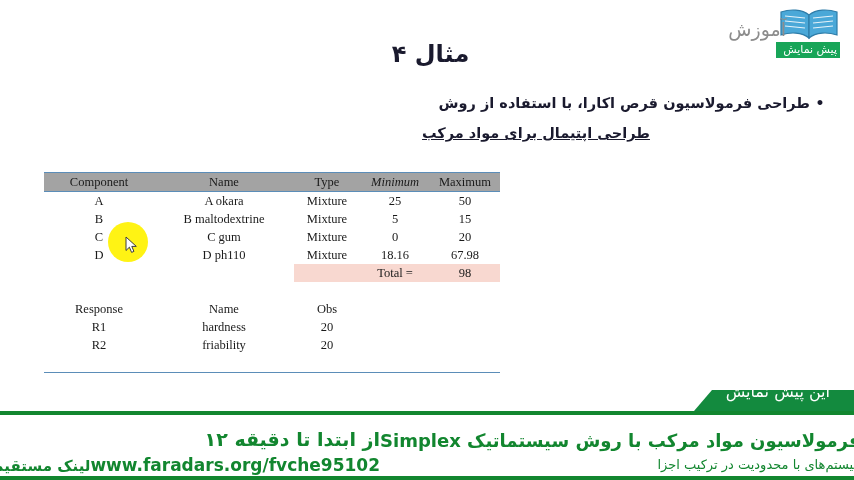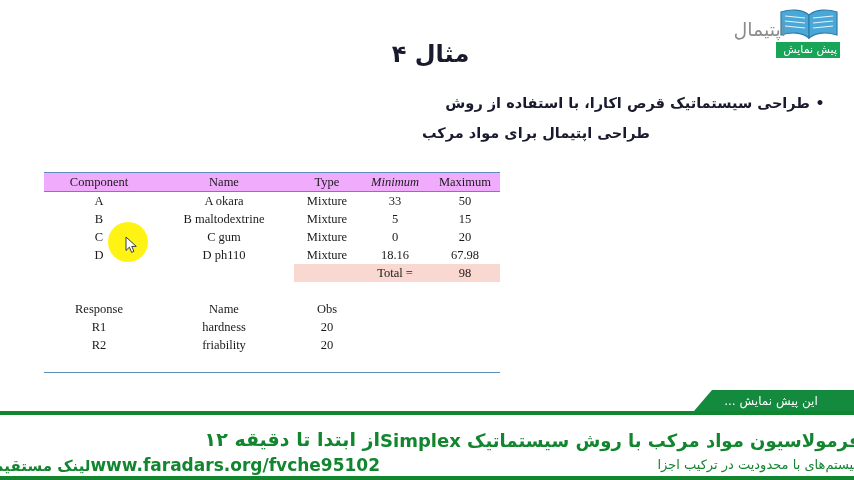--- a/index.html
+++ b/index.html
@@ -92,20 +92,21 @@
     font-size: 14px;
     line-height: 30px;
     text-align: center;
     color: #1a1a2e;
   }
   .bullet-text { flex: 1 1 auto; }
   .bullet-line2 {
     margin-right: 20px;
     text-align: center;
     padding-right: 48px;
+    text-decoration: underline;
   }
 
   
   .table-zone {
     position: absolute;
     left: 44px;
     top: 172px;
     width: 456px;
   }
   table.grid {
@@ -116,21 +117,21 @@
     color: #1a1a1a;
   }
   table.grid td, table.grid th {
     padding: 1px 2px;
     text-align: center;
     font-weight: normal;
     height: 18px;
     line-height: 16px;
   }
   .hdr-row th {
-    background: #f0abfc;
+    background: #a3a3a3;
     border-top: 1.6px solid #5b8db8;
     border-bottom: 1.6px solid #5b8db8;
     font-size: 12.5px;
     padding-top: 2px;
     padding-bottom: 2px;
   }
   .col-component { width: 110px; }
   .col-name      { width: 140px; }
   .col-type      { width: 66px; }
   .col-min       { width: 70px; font-style: italic; }
@@ -170,21 +171,21 @@
   
   .preview-tab {
     position: absolute;
     right: 0;
     top: 390px;
     height: 21px;
     width: 160px;
     background: #138a3e;
     color: #ffffff;
     font-family: "DejaVu Sans", sans-serif;
-    font-size: 12px;
+    font-size: 16px;
     direction: rtl;
     display: flex;
     align-items: center;
     justify-content: center;
     padding-right: 24px;
     padding-left: 18px;
     clip-path: polygon(18px 0, 100% 0, 100% 100%, 0 100%);
   }
   .banner {
     position: absolute;
@@ -265,50 +266,50 @@
       <path d="M31 7 C38 1, 50 1, 59 4 L59 27 C50 24, 38 24, 31 30 Z" fill="#4aa8d8" stroke="#2e7ca8" stroke-width="1.2"></path>
       <g stroke="#ffffff" stroke-width="1.1" opacity="0.85">
         <line x1="7" y1="8" x2="27" y2="10"></line>
         <line x1="7" y1="13" x2="27" y2="15"></line>
         <line x1="7" y1="18" x2="27" y2="20"></line>
         <line x1="35" y1="10" x2="55" y2="8"></line>
         <line x1="35" y1="15" x2="55" y2="13"></line>
         <line x1="35" y1="20" x2="55" y2="18"></line>
       </g>
     </svg>
-    <div class="logo-word">اپتیمال</div>
+    <div class="logo-word">آموزش</div>
     <div class="logo-badge">پیش نمایش</div>
   </div>
 
   <div class="slide-title">مثال ۴</div>
 
   <div class="bullet-block">
     <div class="bullet-row">
       <span class="bullet-dot">•</span>
-      <span class="bullet-text">طراحی سیستماتیک قرص اکارا، با استفاده از روش</span>
+      <span class="bullet-text">طراحی فرمولاسیون قرص اکارا، با استفاده از روش</span>
     </div>
     <div class="bullet-line2">طراحی اپتیمال برای مواد مرکب</div>
   </div>
 
   <div class="table-zone">
     <table class="grid">
       <tbody>
           <tr class="hdr-row">
         <th class="col-component">Component</th>
         <th class="col-name">Name</th>
         <th class="col-type">Type</th>
         <th class="col-min">Minimum</th>
         <th class="col-max">Maximum</th>
       </tr>
 
       <tr>
         <td>A</td>
         <td>A okara</td>
         <td>Mixture</td>
-        <td>33</td>
+        <td>25</td>
         <td>50</td>
       </tr>
       <tr>
         <td>B</td>
         <td>B maltodextrine</td>
         <td>Mixture</td>
         <td>5</td>
         <td>15</td>
       </tr>
       <tr>

